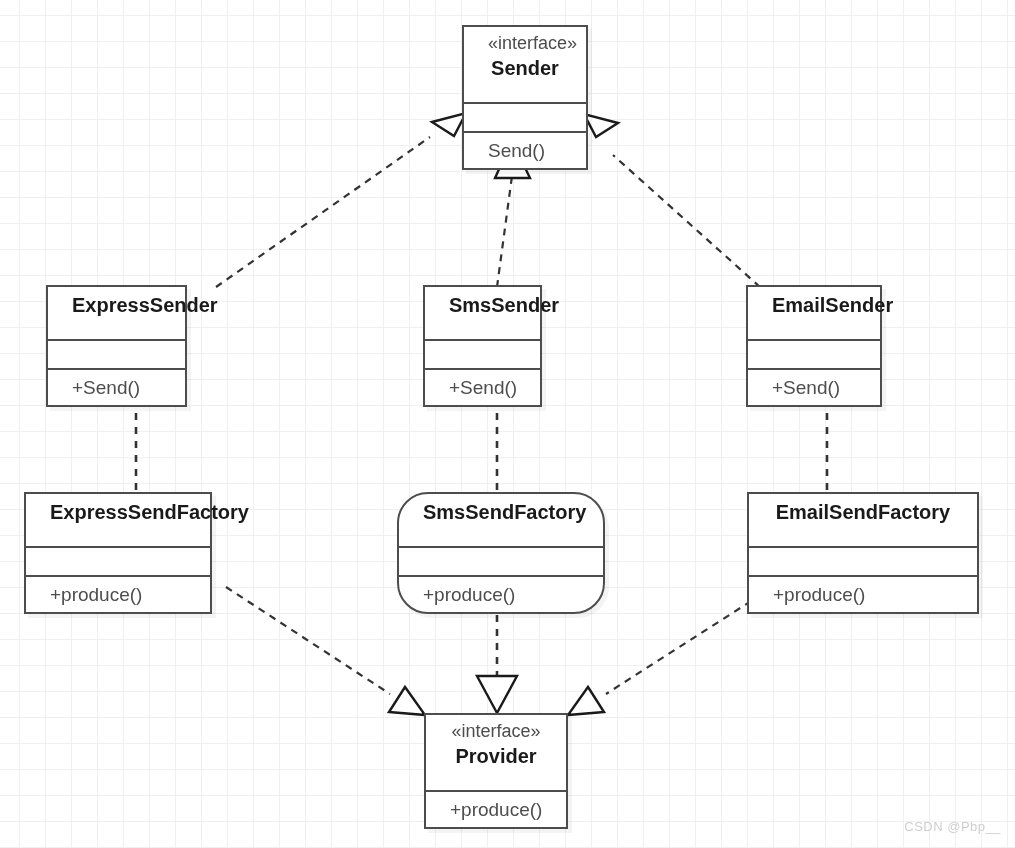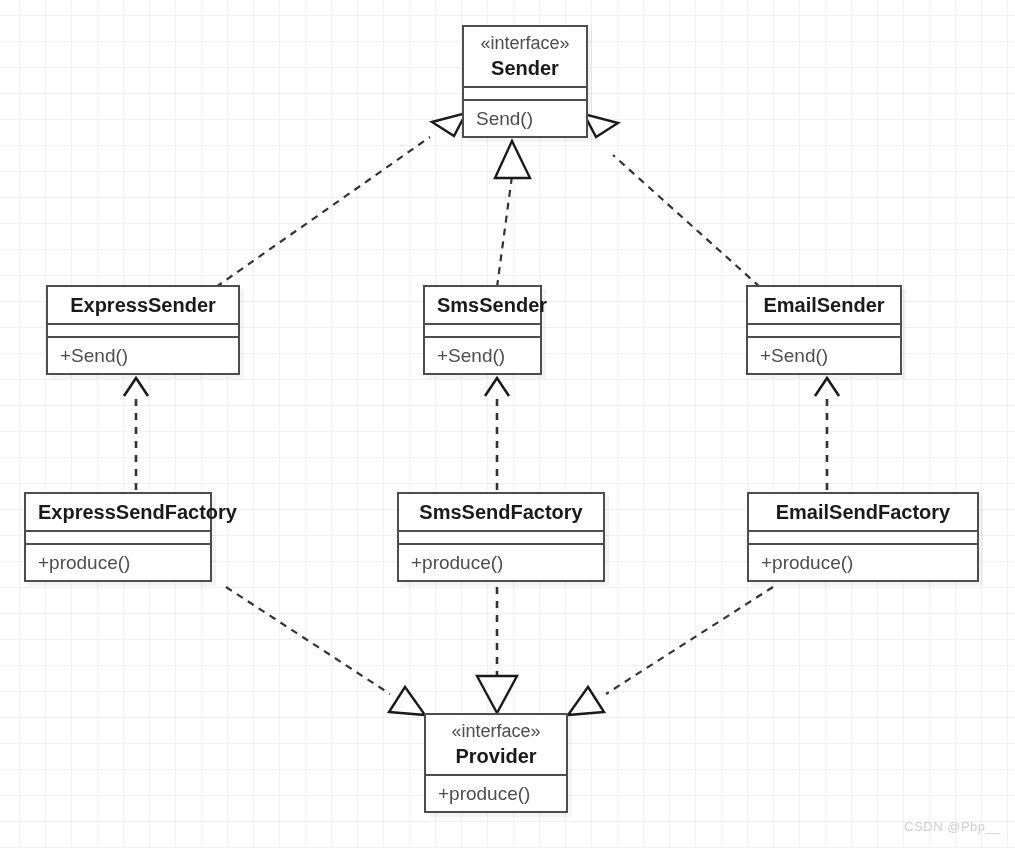--- a/index.html
+++ b/index.html
@@ -32,28 +32,29 @@
   .uml-node {
     position: absolute;
     box-sizing: border-box;
     background: #ffffff;
     border: 2px solid #4d4d4d;
     box-shadow: 4px 4px 0 0 rgba(0,0,0,0.045);
     z-index: 5;
   }
   .compartment {
     box-sizing: border-box;
-    padding: 3px 12px;
+    padding: 3px 24px;
     color: #4d4d4d;
     font-size: 19px;
     line-height: 25px;
     white-space: nowrap;
   }
   .compartment + .compartment {
     border-top: 2px solid #4d4d4d;
+    margin-top: 16px;
   }
   .c-head {
     text-align: center;
     padding-top: 5px;
     padding-bottom: 5px;
   }
   .stereotype {
     display: block;
     font-size: 18px;
     line-height: 23px;
@@ -144,53 +145,53 @@
 
   <div class="uml-node" style="left:462px; top:25px; width:126px;">
     <div class="compartment c-head">
       <span class="stereotype">«interface»</span>
       <span class="cls-name">Sender</span>
     </div>
     <div class="compartment c-empty"></div>
     <div class="compartment c-member">Send()</div>
   </div>
 
-  <div class="uml-node" style="left:46px; top:285px; width:194px;">
+  <div class="uml-node" style="left:46px; top:285px; width:141px;">
     <div class="compartment c-head">
       <span class="cls-name">ExpressSender</span>
     </div>
     <div class="compartment c-empty"></div>
     <div class="compartment c-member">+Send()</div>
   </div>
 
   <div class="uml-node" style="left:423px; top:285px; width:119px;">
     <div class="compartment c-head">
       <span class="cls-name">SmsSender</span>
     </div>
     <div class="compartment c-empty"></div>
     <div class="compartment c-member">+Send()</div>
   </div>
 
-  <div class="uml-node" style="left:746px; top:285px; width:156px;">
+  <div class="uml-node" style="left:746px; top:285px; width:136px;">
     <div class="compartment c-head">
       <span class="cls-name">EmailSender</span>
     </div>
     <div class="compartment c-empty"></div>
     <div class="compartment c-member">+Send()</div>
   </div>
 
   <div class="uml-node" style="left:24px; top:492px; width:188px;">
     <div class="compartment c-head">
       <span class="cls-name">ExpressSendFactory</span>
     </div>
     <div class="compartment c-empty"></div>
     <div class="compartment c-member">+produce()</div>
   </div>
 
-  <div class="uml-node" style="left:397px; top:492px; width:208px;">
+  <div class="uml-node" style="left:397px; top:492px; width:208px;border-radius:31px;">
     <div class="compartment c-head">
       <span class="cls-name">SmsSendFactory</span>
     </div>
     <div class="compartment c-empty"></div>
     <div class="compartment c-member">+produce()</div>
   </div>
 
   <div class="uml-node" style="left:747px; top:492px; width:232px;">
     <div class="compartment c-head">
       <span class="cls-name">EmailSendFactory</span>

